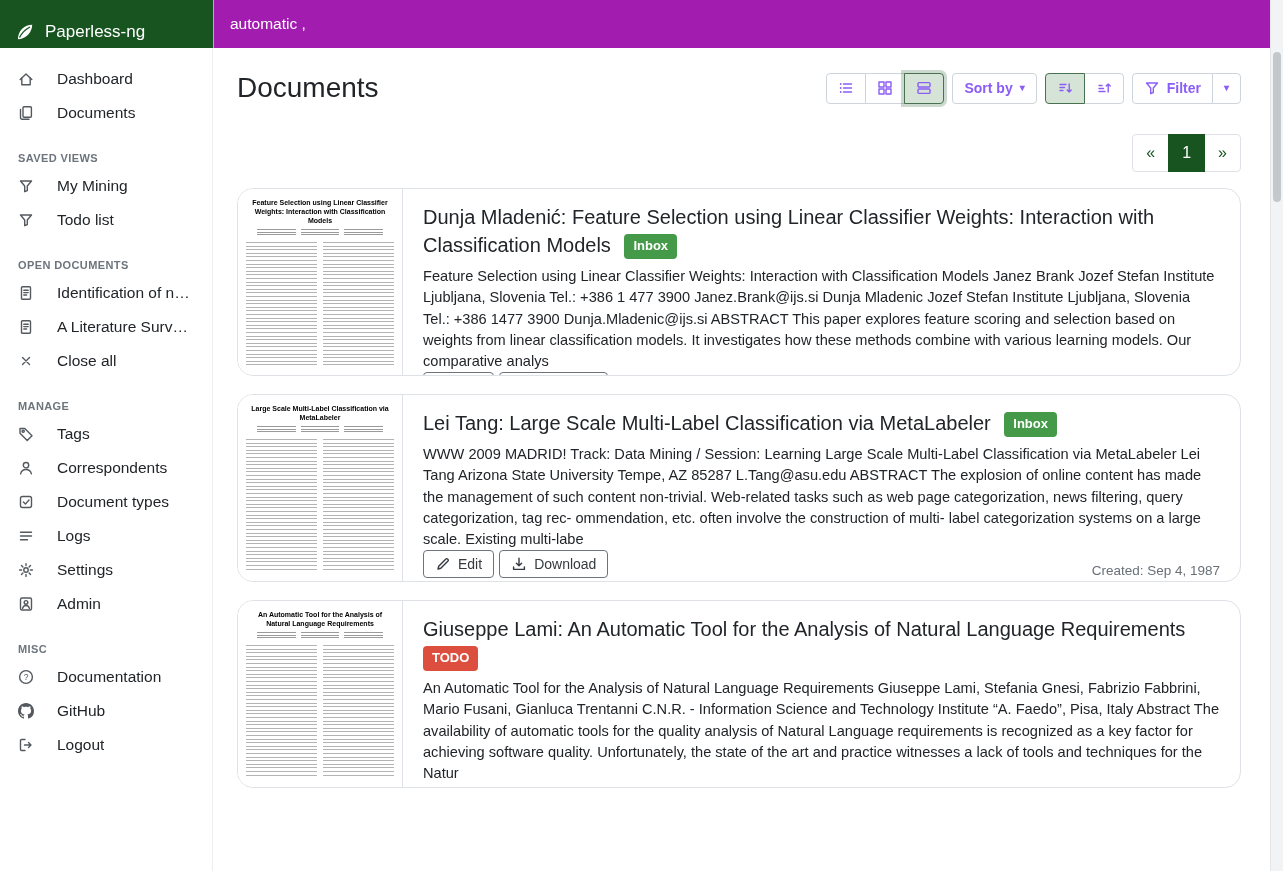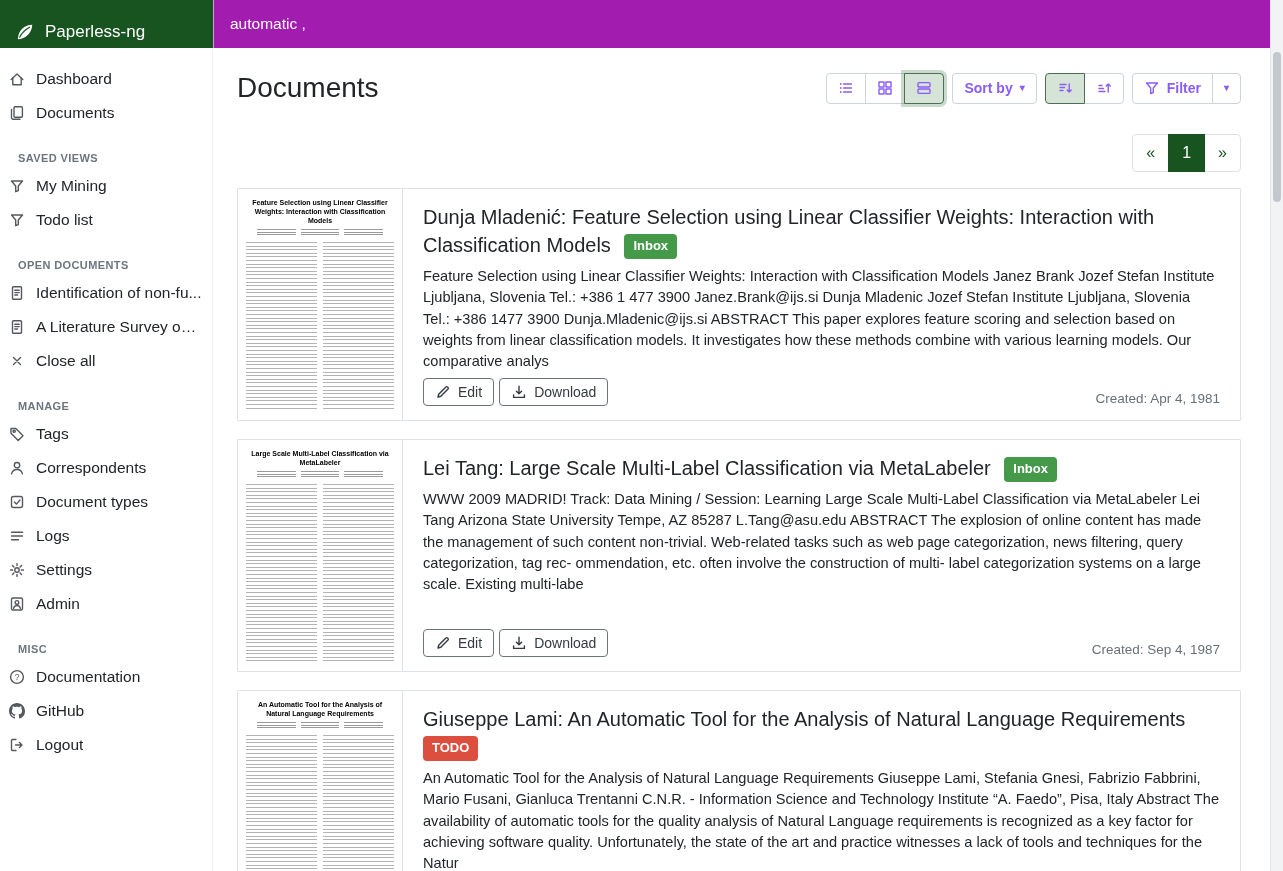--- a/index.html
+++ b/index.html
@@ -14,21 +14,21 @@
   
   .navbar { position:fixed; top:0; left:0; width:1283px; height:48px; background:#17541f; display:flex; z-index:30; }
   .brand { width:213px; min-width:213px; display:flex; align-items:center; gap:10px; padding-left:15px; color:#fff; font-size:17px; cursor:pointer;margin-top:16px; }
   .brand .logo { display:inline-flex; width:20px; height:20px; }
   .brand .logo svg { width:20px; height:20px; }
   .search-area { flex:1; background:#a21caf; border-left:1px solid rgba(255,255,255,.55); display:flex; align-items:center; }
   .search-area input { width:100%; height:100%; background:transparent; border:none; outline:none; color:#fff; font-size:15.5px; padding:0 16px; font-family:inherit; }
 
   
   .sidebar { position:fixed; top:48px; left:0; width:213px; bottom:0; background:#fff; border-right:1px solid #eceff1; padding-top:14px; z-index:20; }
-  .nav-item { display:flex; align-items:center; gap:11px; padding:8px 9px; font-size:15.5px; color:#212529; cursor:pointer; }
+  .nav-item { display:flex; align-items:center; gap:23px; padding:8px 18px; font-size:15.5px; color:#212529; cursor:pointer; }
   .nav-item .icn { color:#53595f; display:inline-flex; width:16px; height:16px; flex:none; }
   .nav-item .lbl { white-space:nowrap; overflow:hidden; text-overflow:ellipsis; }
   .nav-header { padding:22px 18px 5px; font-size:11px; font-weight:700; letter-spacing:.4px; color:#6c757d; }
 
   
   .main { margin-left:213px; padding:24px 42px 0 24px; }
   .header-row { display:flex; justify-content:space-between; align-items:center; }
   .page-title { font-size:28px; font-weight:500; color:#212529; }
   .toolbar { display:flex; align-items:center; gap:8px; }
   .btn-group { display:inline-flex; }
@@ -43,21 +43,21 @@
 
   .pagination-row { display:flex; justify-content:flex-end; margin-top:30px; }
   .page-btn { min-width:36px; height:38px; padding:0 13px; display:inline-flex; align-items:center; justify-content:center; background:#fff; border:1px solid #dee2e6; color:#17541f; font-size:16px; cursor:pointer; }
   .page-btn + .page-btn { margin-left:-1px; }
   .page-btn:first-child { border-radius:4px 0 0 4px; }
   .page-btn:last-child { border-radius:0 4px 4px 0; }
   .page-btn.active { background:#17541f; border-color:#17541f; color:#fff; z-index:2; }
 
   
   .cards { margin-top:16px; display:flex; flex-direction:column; gap:18px; }
-  .card { display:flex; border:1px solid #dee2e6; border-radius:1px; background:#fff; height:233px; overflow:hidden; }
+  .card { display:flex; border:1px solid #dee2e6; border-radius:16px; background:#fff; height:188px; overflow:hidden; }
   .thumb { width:165px; min-width:165px; border-right:1px solid #dee2e6; background:#fff; padding:9px 8px; cursor:pointer; }
   .thumb-paper { height:100%; display:flex; flex-direction:column; }
   .thumb-title { font-size:7px; font-weight:700; text-align:center; line-height:1.3; color:#000; margin-bottom:4px; }
   .thumb-meta { display:flex; justify-content:center; gap:5px; margin-bottom:6px; }
   .thumb-meta span { width:26%; height:7px; background:repeating-linear-gradient(to bottom,#9a9a9a 0 1px, transparent 1px 2.6px); }
   .thumb-cols { flex:1; display:flex; gap:6px; }
   .tcol { flex:1; background:repeating-linear-gradient(to bottom,#b3b3b3 0 1px, transparent 1px 3.6px); }
   .card-body { flex:1; padding:12px 20px 14px; display:flex; flex-direction:column; min-width:0; }
   .doc-title { font-size:20px; font-weight:400; line-height:1.4; color:#212529; cursor:pointer; margin:2px 0 7px; }
   .badge { display:inline-block; margin-left:8px; padding:3px 9px 4px; border-radius:4px; color:#fff; font-size:13px; font-weight:700; vertical-align:2px; cursor:pointer; }

